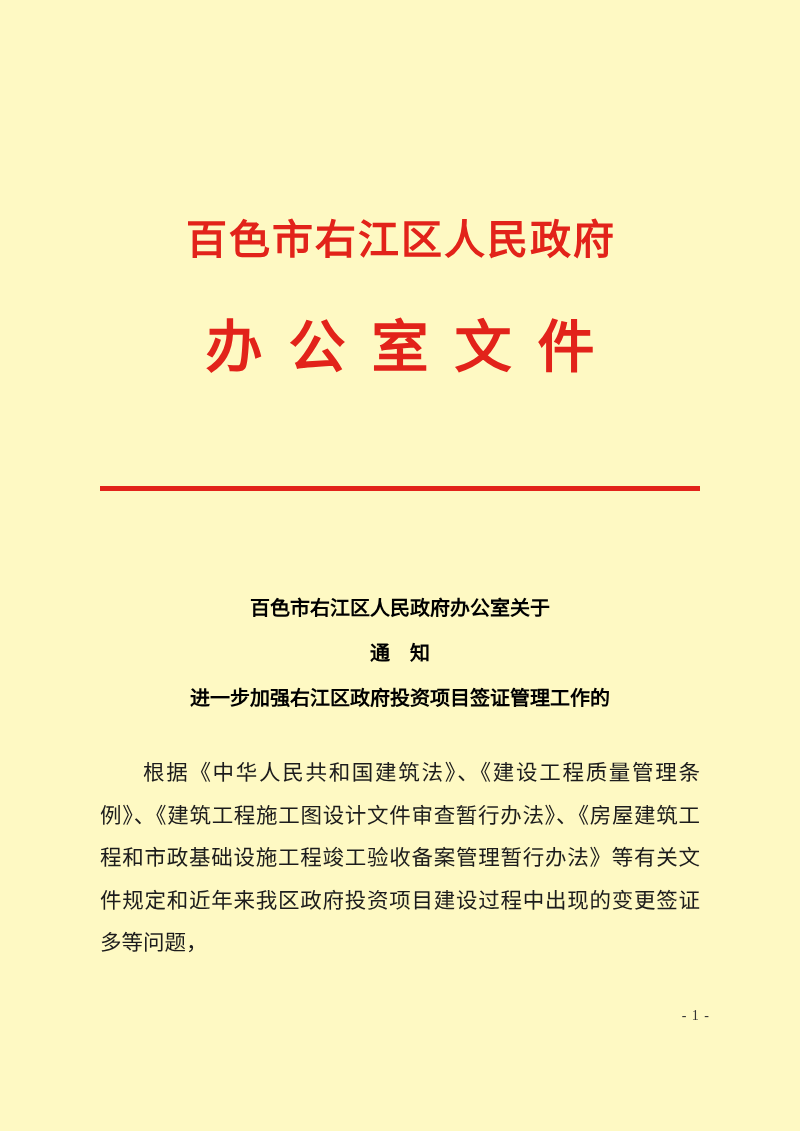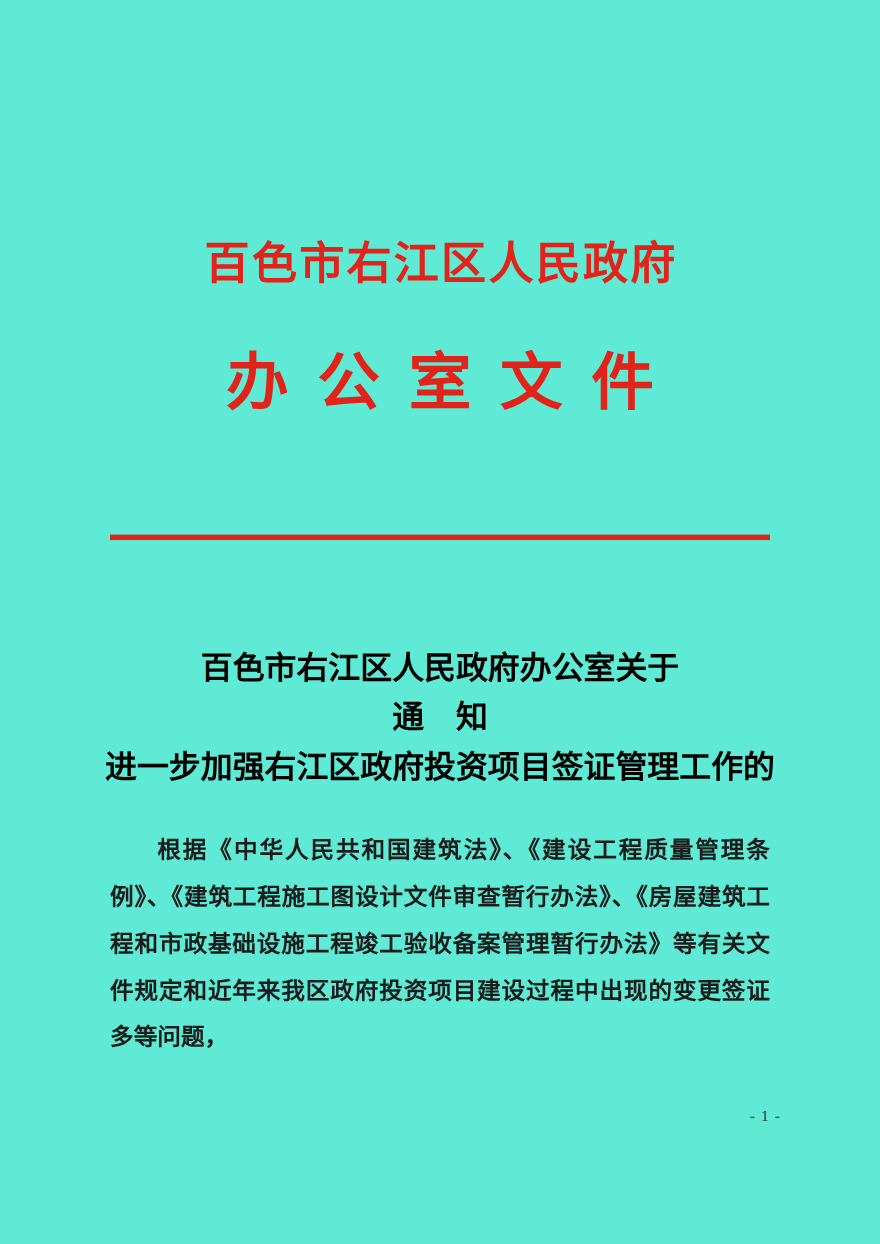--- a/index.html
+++ b/index.html
@@ -9,21 +9,21 @@
   * { margin:0; padding:0; box-sizing:border-box; }
   html,body { background:#ffffff; }
   body{
     font-family: "Liberation Serif", "DejaVu Serif", serif;
   }
   .page{
     position:relative;
     width:800px;
     height:1131px;
     margin:0 auto;
-    background:#5eead4;
+    background:#fef9c3;
     overflow:hidden;
   }
   .org-line{
     position:absolute;
     top:206px; left:0; width:100%;
     text-align:center;
     font-family:"Liberation Sans","DejaVu Sans",sans-serif;
     font-size:41px;
     letter-spacing:2px;
     text-indent:2px;
@@ -57,37 +57,36 @@
     top:486px; left:100px;
     width:600px; height:5px;
     background:var(--red);
   }
   .title-block{
     position:absolute;
     top:586px; left:0; width:100%;
     text-align:center;
     font-family:Liberation Serif, serif;
     font-weight:bold;
-    font-size:29px;
+    font-size:20px;
     line-height:45px;
     color:#000;
   }
   .title-block .t-line{ white-space:nowrap; }
   .body-block{
     position:absolute;
     top:752px; left:100px;
     width:600px;
     font-size:21.5px;
     line-height:42.5px;
     text-align:justify;
     color:var(--ink);
   }
   .body-block p.indent{
     text-indent:2em;
-    font-weight:bold;
   }
   .page-number{
     position:absolute;
     top:1008px;
     right:90px;
     font-size:14px;
     letter-spacing:1px;
     color:#333;
   }
 </style>

